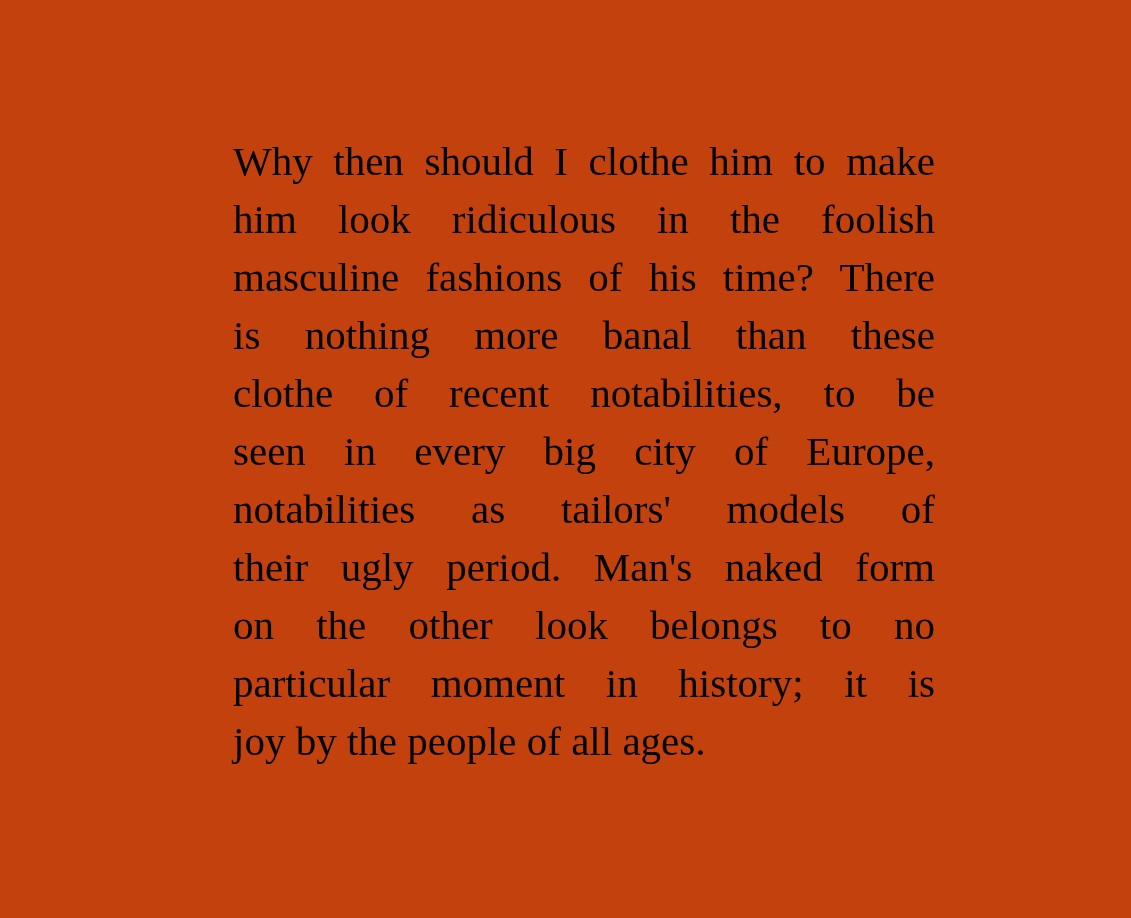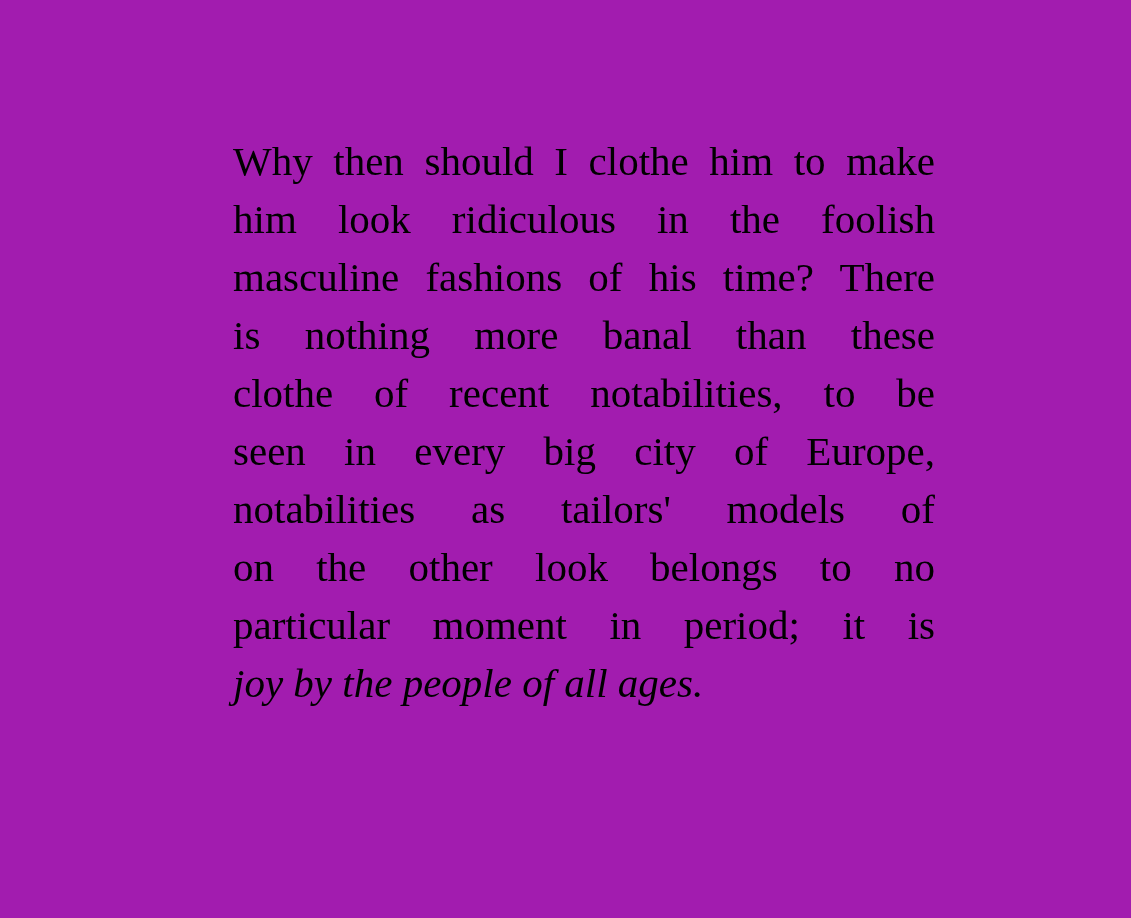--- a/index.html
+++ b/index.html
@@ -9,52 +9,52 @@
   body {
     width: 1131px;
     height: 918px;
     background: #ffffff;
     overflow: hidden;
   }
   .page {
     position: relative;
     width: 1131px;
     height: 918px;
-    background: #a21caf;
+    background: #c2410c;
   }
   .paragraph {
     position: absolute;
     left: 233px;
     top: 132px;
     width: 702px;
     font-family: "Liberation Serif", "DejaVu Serif", serif;
     font-size: 41px;
     line-height: 58px;
     color: #000000;
     -webkit-font-smoothing: antialiased;
   }
   .line {
     text-align: justify;
     text-align-last: justify;
     white-space: normal;
   }
   .line.last {
     text-align-last: left;
-    font-style: italic;
   }
 </style>
 </head>
 <body>
 
 <div class="page">
   <div class="paragraph">
     <div class="line">Why then should I clothe him to make</div>
     <div class="line">him look ridiculous in the foolish</div>
     <div class="line">masculine fashions of his time? There</div>
     <div class="line">is nothing more banal than these</div>
     <div class="line">clothe of recent notabilities, to be</div>
     <div class="line">seen in every big city of Europe,</div>
     <div class="line">notabilities as tailors' models of</div>
+    <div class="line">their ugly period. Man's naked form</div>
     <div class="line">on the other look belongs to no</div>
-    <div class="line">particular moment in period; it is</div>
+    <div class="line">particular moment in history; it is</div>
     <div class="line last">joy by the people of all ages.</div>
   </div>
 </div>
 
 </body></html>

